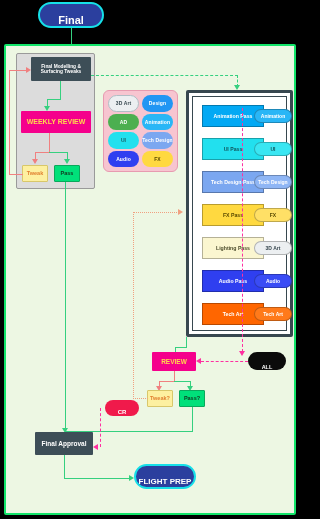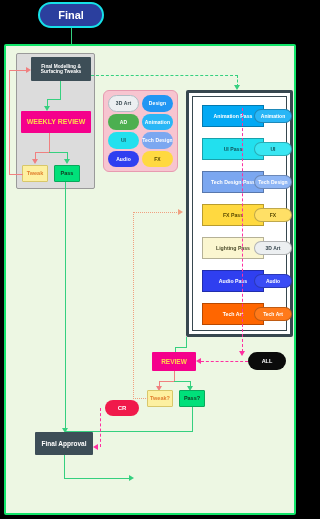--- a/index.html
+++ b/index.html
@@ -22,21 +22,21 @@
   .node {
     position: absolute;
     display: flex;
     align-items: center;
     justify-content: center;
     text-align: center;
     line-height: 1.12;
     white-space: pre-line;
   }
   .rect { border-radius: 1px; }
-  .pill { border-radius: 999px; }
+  .pill { border-radius: 999px; align-items: flex-end; }
 
   
   #flow-container {
     position: absolute;
     left: 4px; top: 44px;
     width: 292px; height: 471px;
     background: #edf7e3;
     border: 2.5px solid #12e56a;
     border-radius: 2px;
   }
@@ -348,14 +348,17 @@
   <div class="ln h od" style="left:139px; top:398px; width:9px;"></div>
 
   <div class="node rect" style="left:35px; top:432px; width:58px; height:23px; background:#3d4e57; color:#ffffff; font-size:6.5px; font-weight:bold;">
     <span>Final Approval</span>
   </div>
 
   <div class="ln v g" style="left:64px; top:455px; height:23px;"></div>
   <div class="ln h g" style="left:64px; top:478px; width:66px;"></div>
   <div class="arrow a-right" style="left:129px; top:475px; border-left:5px solid #35d07f;"></div>
 
+  <div class="node pill" style="left:134px; top:464px; width:62px; height:25px; background:#2b3f9e; border:2.5px solid #16e0e8; color:#ffffff; font-size:8px; font-weight:bold;">
+    <span>FLIGHT PREP</span>
+  </div>
 
 </div>
 
 </body></html>

